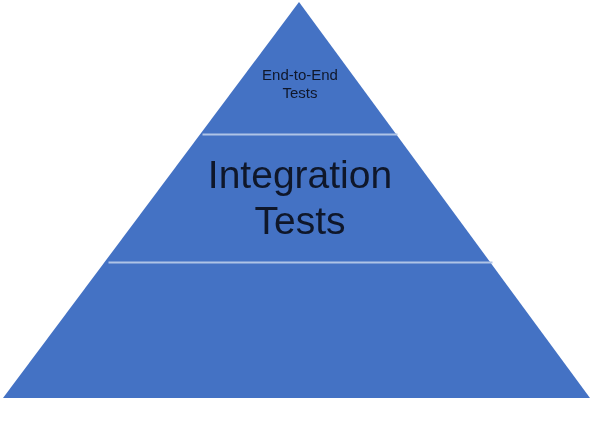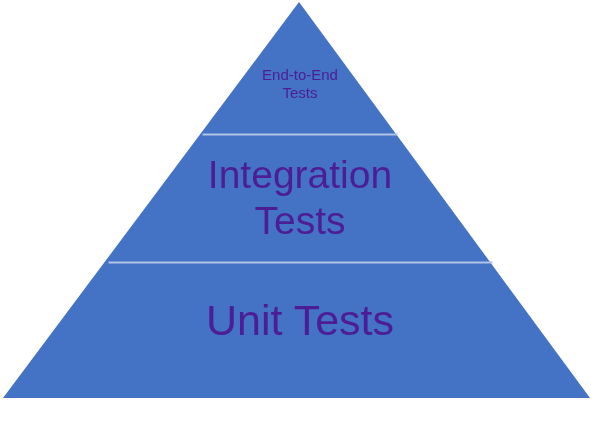--- a/index.html
+++ b/index.html
@@ -25,21 +25,21 @@
     top: 0;
     width: 600px;
     height: 426px;
     display: block;
   }
   .tier-label {
     position: absolute;
     left: 0;
     width: 600px;
     text-align: center;
-    color: #4c1d95;
+    color: #0f172a;
     font-family: "Liberation Sans", sans-serif;
     font-weight: 400;
     line-height: 1.13;
     white-space: pre-line;
     letter-spacing: 0px;
     pointer-events: none;
   }
   
   #label-e2e {
     top: 66px;
@@ -72,15 +72,14 @@
 
     <line x1="108.5" y1="262.5" x2="492.5" y2="262.5" stroke="#AFC4E6" stroke-width="2.2"></line>
   </svg>
 
   <div class="tier-label" id="label-e2e">End-to-End
 Tests</div>
 
   <div class="tier-label" id="label-integration">Integration
 Tests</div>
 
-  <div class="tier-label" id="label-unit">Unit Tests</div>
 
 </div>
 
 </body></html>

